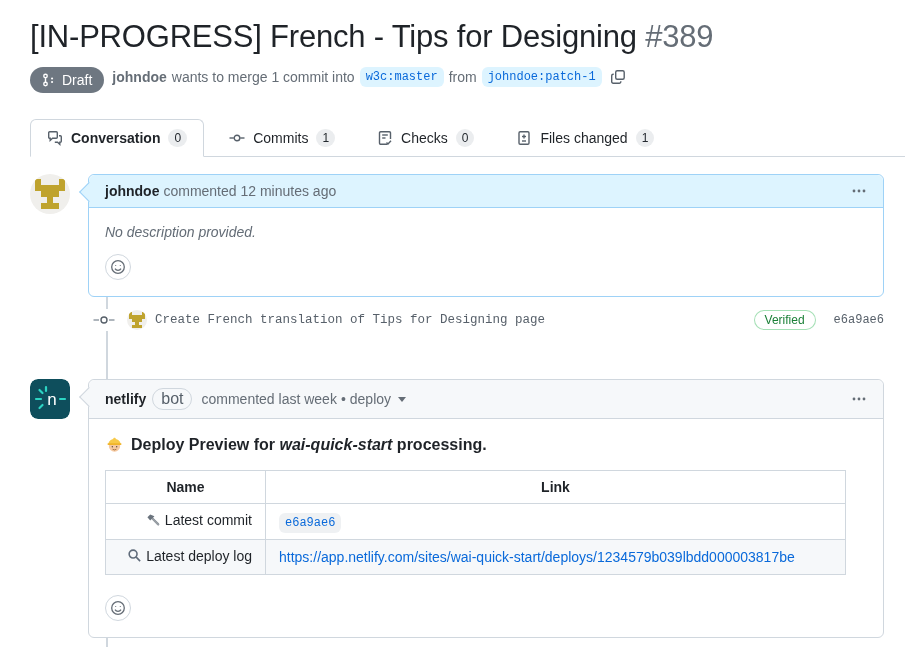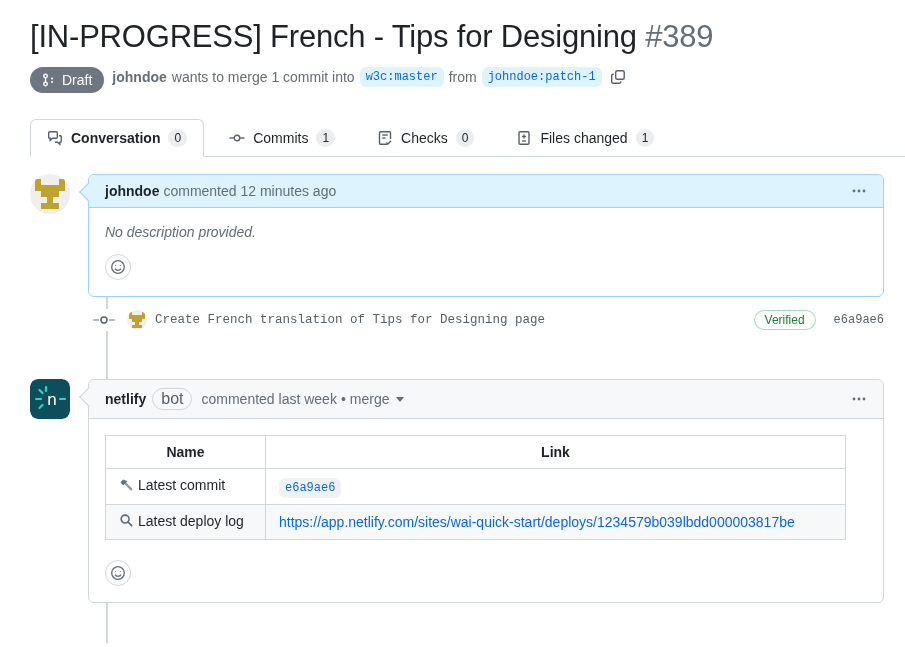--- a/index.html
+++ b/index.html
@@ -70,21 +70,21 @@
   .bot-pill { border:1px solid #d0d7de; border-radius:999px; font-size:16px; color:#57606a;
     padding:1px 8px; margin:0 5px 0 2px; }
   .edited-group { display:inline-flex; align-items:center; gap:5px; cursor:pointer; }
   .dd-caret { width:0; height:0; border-left:4px solid transparent; border-right:4px solid transparent;
     border-top:5px solid #656d76; display:inline-block; margin-left:2px; }
   .deploy-heading { font-size:16px; font-weight:700; display:flex; align-items:center; gap:7px; margin-bottom:16px; }
   .deploy-heading em { font-style:italic; }
   table.deploy { border-collapse:collapse; font-size:14px; margin-bottom:20px; }
   table.deploy th, table.deploy td { border:1px solid #d0d7de; padding:8px 13px; }
   table.deploy th { font-weight:700; text-align:center; }
-  .col-name { width:160px; text-align:left; }
+  .col-name { width:160px; text-align:right; }
   .col-link { width:580px; text-align:left; }
   tr.alt { background:#f6f8fa; }
   .name-cell-inner { display:inline-flex; align-items:center; gap:4px; }
   .code-pill { font-family:"Liberation Mono", monospace; font-size:12px; color:#0969da;
     background:rgba(175,184,193,0.2); border-radius:6px; padding:3px 6px; cursor:pointer; }
   .deploy-link { color:#0969da; text-decoration:none; cursor:pointer; }
 </style>
 </head>
 <body>
 
@@ -284,32 +284,46 @@
         </svg>
       </div>
       <div class="comment-box gray">
         <div class="comment-header">
           <div class="caret"></div>
           <span class="comment-author">netlify</span>
           <span class="bot-pill">bot</span>
           <span>commented last week</span>
           <span>•</span>
           <span class="edited-group">
-            <span>merge</span>
+            <span>deploy</span>
             <span class="dd-caret"></span>
           </span>
           <span class="kebab">
             <svg width="16" height="16" viewBox="0 0 16 16" fill="#656d76">
                 <circle cx="3" cy="8" r="1.4"></circle>
                 <circle cx="8" cy="8" r="1.4"></circle>
                 <circle cx="13" cy="8" r="1.4"></circle>
               </svg>
           </span>
         </div>
         <div class="comment-body">
+          <div class="deploy-heading">
+            <span style="display:inline-flex">
+              <svg width="19" height="19" viewBox="0 0 20 20">
+                  <circle cx="10" cy="11.5" r="6" fill="#f6c9a0"></circle>
+                  <path d="M3.4 9.5 A6.8 6.8 0 0 1 16.6 9.5 Z" fill="#f7c948"></path>
+                  <rect x="2.6" y="8.6" width="14.8" height="2" rx="1" fill="#f0b429"></rect>
+                  <rect x="8.7" y="3" width="2.6" height="4" rx="1" fill="#f7c948"></rect>
+                  <circle cx="7.7" cy="12.4" r="0.7" fill="#50453a"></circle>
+                  <circle cx="12.3" cy="12.4" r="0.7" fill="#50453a"></circle>
+                  <path d="M8 15 Q10 16.4 12 15" stroke="#8a5a2b" stroke-width="0.8" fill="none"></path>
+                </svg>
+            </span>
+            <span><span>Deploy Preview for </span><em>wai-quick-start</em><span> processing.</span></span>
+          </div>
           <table class="deploy">
             <thead>
               <tr>
                 <th class="col-name">Name</th>
                 <th class="col-link">Link</th>
               </tr>
             </thead>
             <tbody>
               <tr>
                 <td class="col-name">

